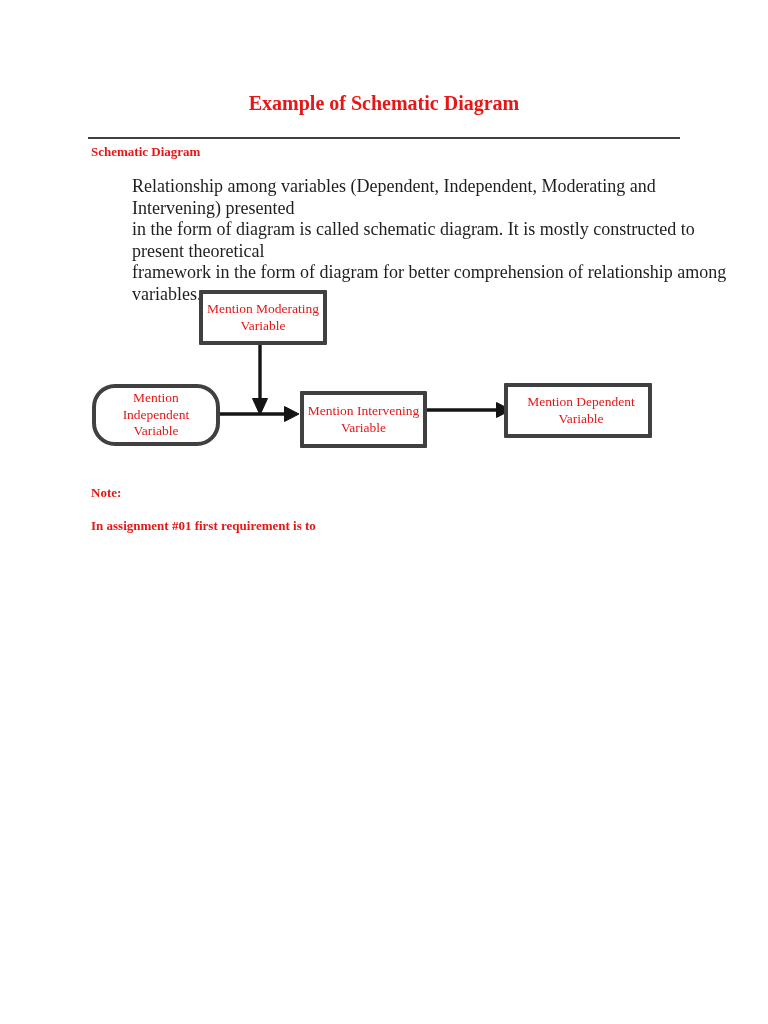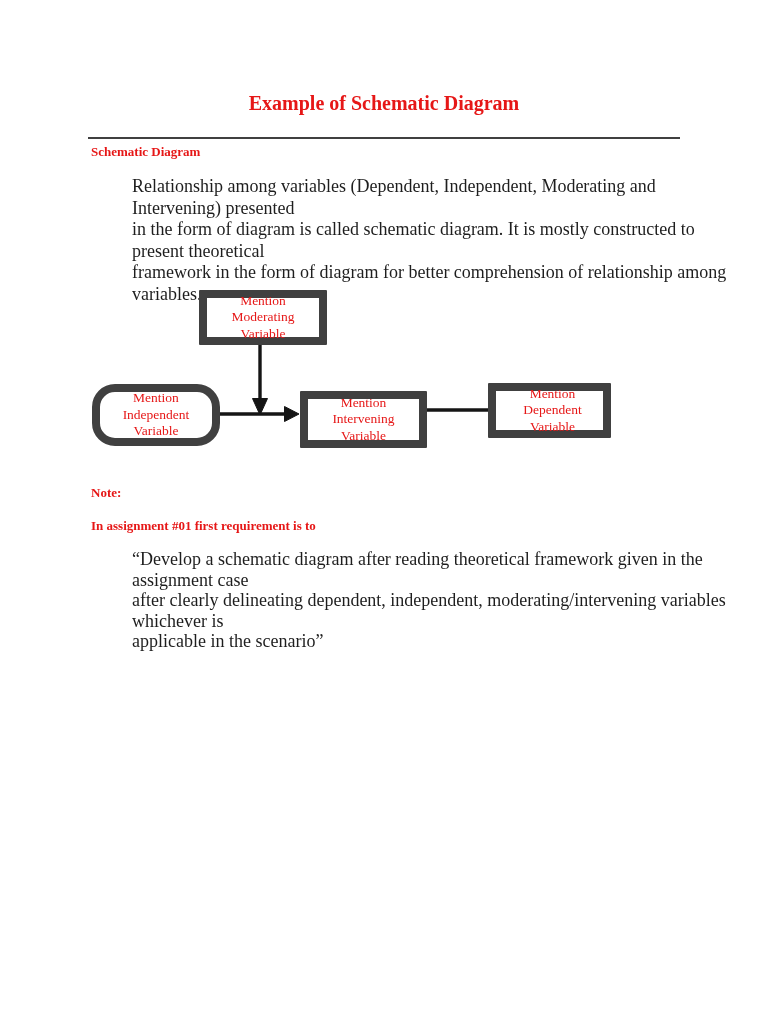--- a/index.html
+++ b/index.html
@@ -46,34 +46,34 @@
   }
   .intro-par { top: 176px; line-height: 21.5px; }
   .quote-par { top: 549px; line-height: 20.5px; }
 
   .figure {
     left: 88px; top: 285px; width: 592px; height: 175px;
   }
   .figure svg { position: absolute; left: 0; top: 0; }
   .var-box {
     position: absolute;
-    border: 8px solid #404040;
+    border: 4px solid #404040;
     background: #ffffff;
     display: flex; align-items: center; justify-content: center;
     text-align: center;
     font-size: 13.5px; line-height: 16.5px;
     color: var(--red);
     white-space: pre-line;
     z-index: 2;
     border-radius: 1px;
   }
   .box-moderating  { left: 111px; top: 5px;   width: 128px; height: 55px; }
   .box-independent { left: 4px;   top: 99px;  width: 128px; height: 62px; border-radius: 23px; }
   .box-intervening { left: 212px; top: 106px; width: 127px; height: 57px; }
-  .box-dependent   { left: 400px; top: 98px;  width: 123px; height: 55px; padding-left: 6px; }
+  .box-dependent   { left: 416px; top: 98px;  width: 148px; height: 55px; padding-left: 6px; }
 </style>
 </head>
 <body>
 
 <div class="page">
 
   <div class="abs doc-title">Example of Schematic Diagram</div>
 
   <div class="abs title-divider"></div>
 
@@ -113,17 +113,14 @@
     <div class="var-box box-intervening">Mention Intervening
 Variable</div>
     <div class="var-box box-dependent">Mention Dependent
 Variable</div>
   </div>
 
   <div class="abs red-heading note-heading">Note:</div>
 
   <div class="abs red-heading assignment-heading">In assignment #01 first requirement is to</div>
 
-  <div class="abs body-par quote-par">“Develop a schematic diagram after reading theoretical framework given in the assignment case
-after clearly delineating dependent, independent, moderating/intervening variables whichever is
-applicable in the scenario”</div>
 
 </div>
 
 </body></html>

